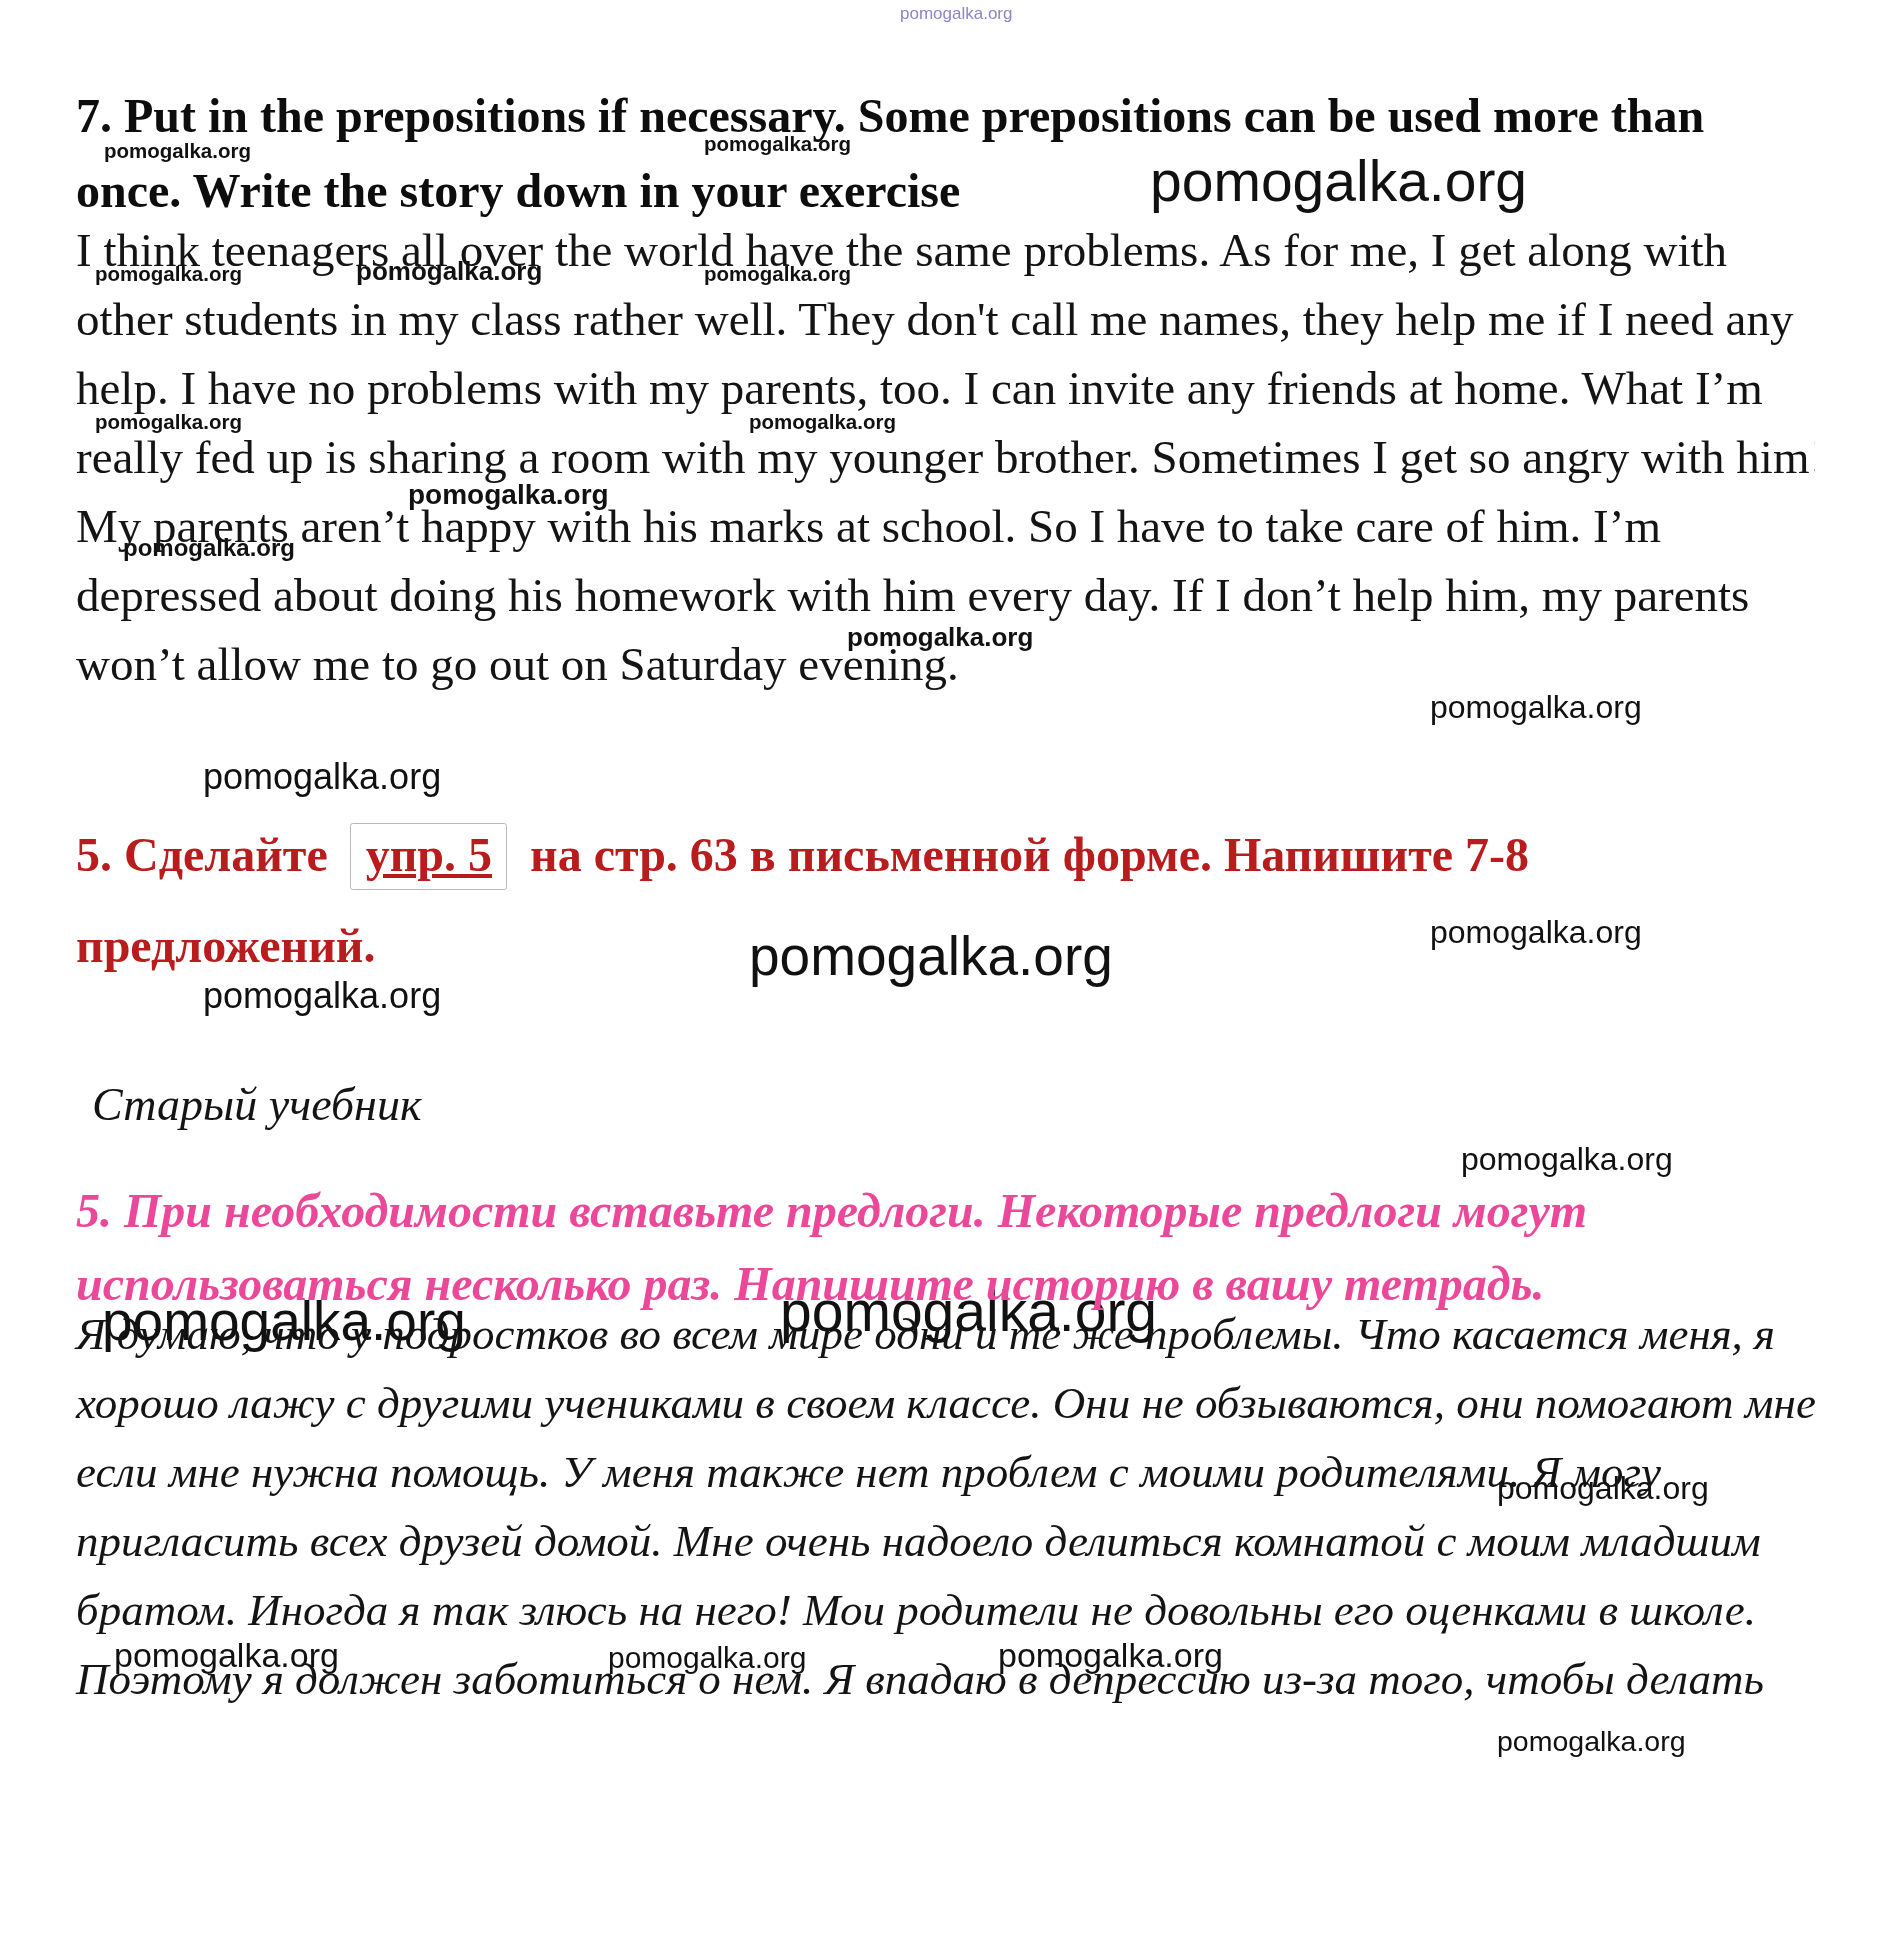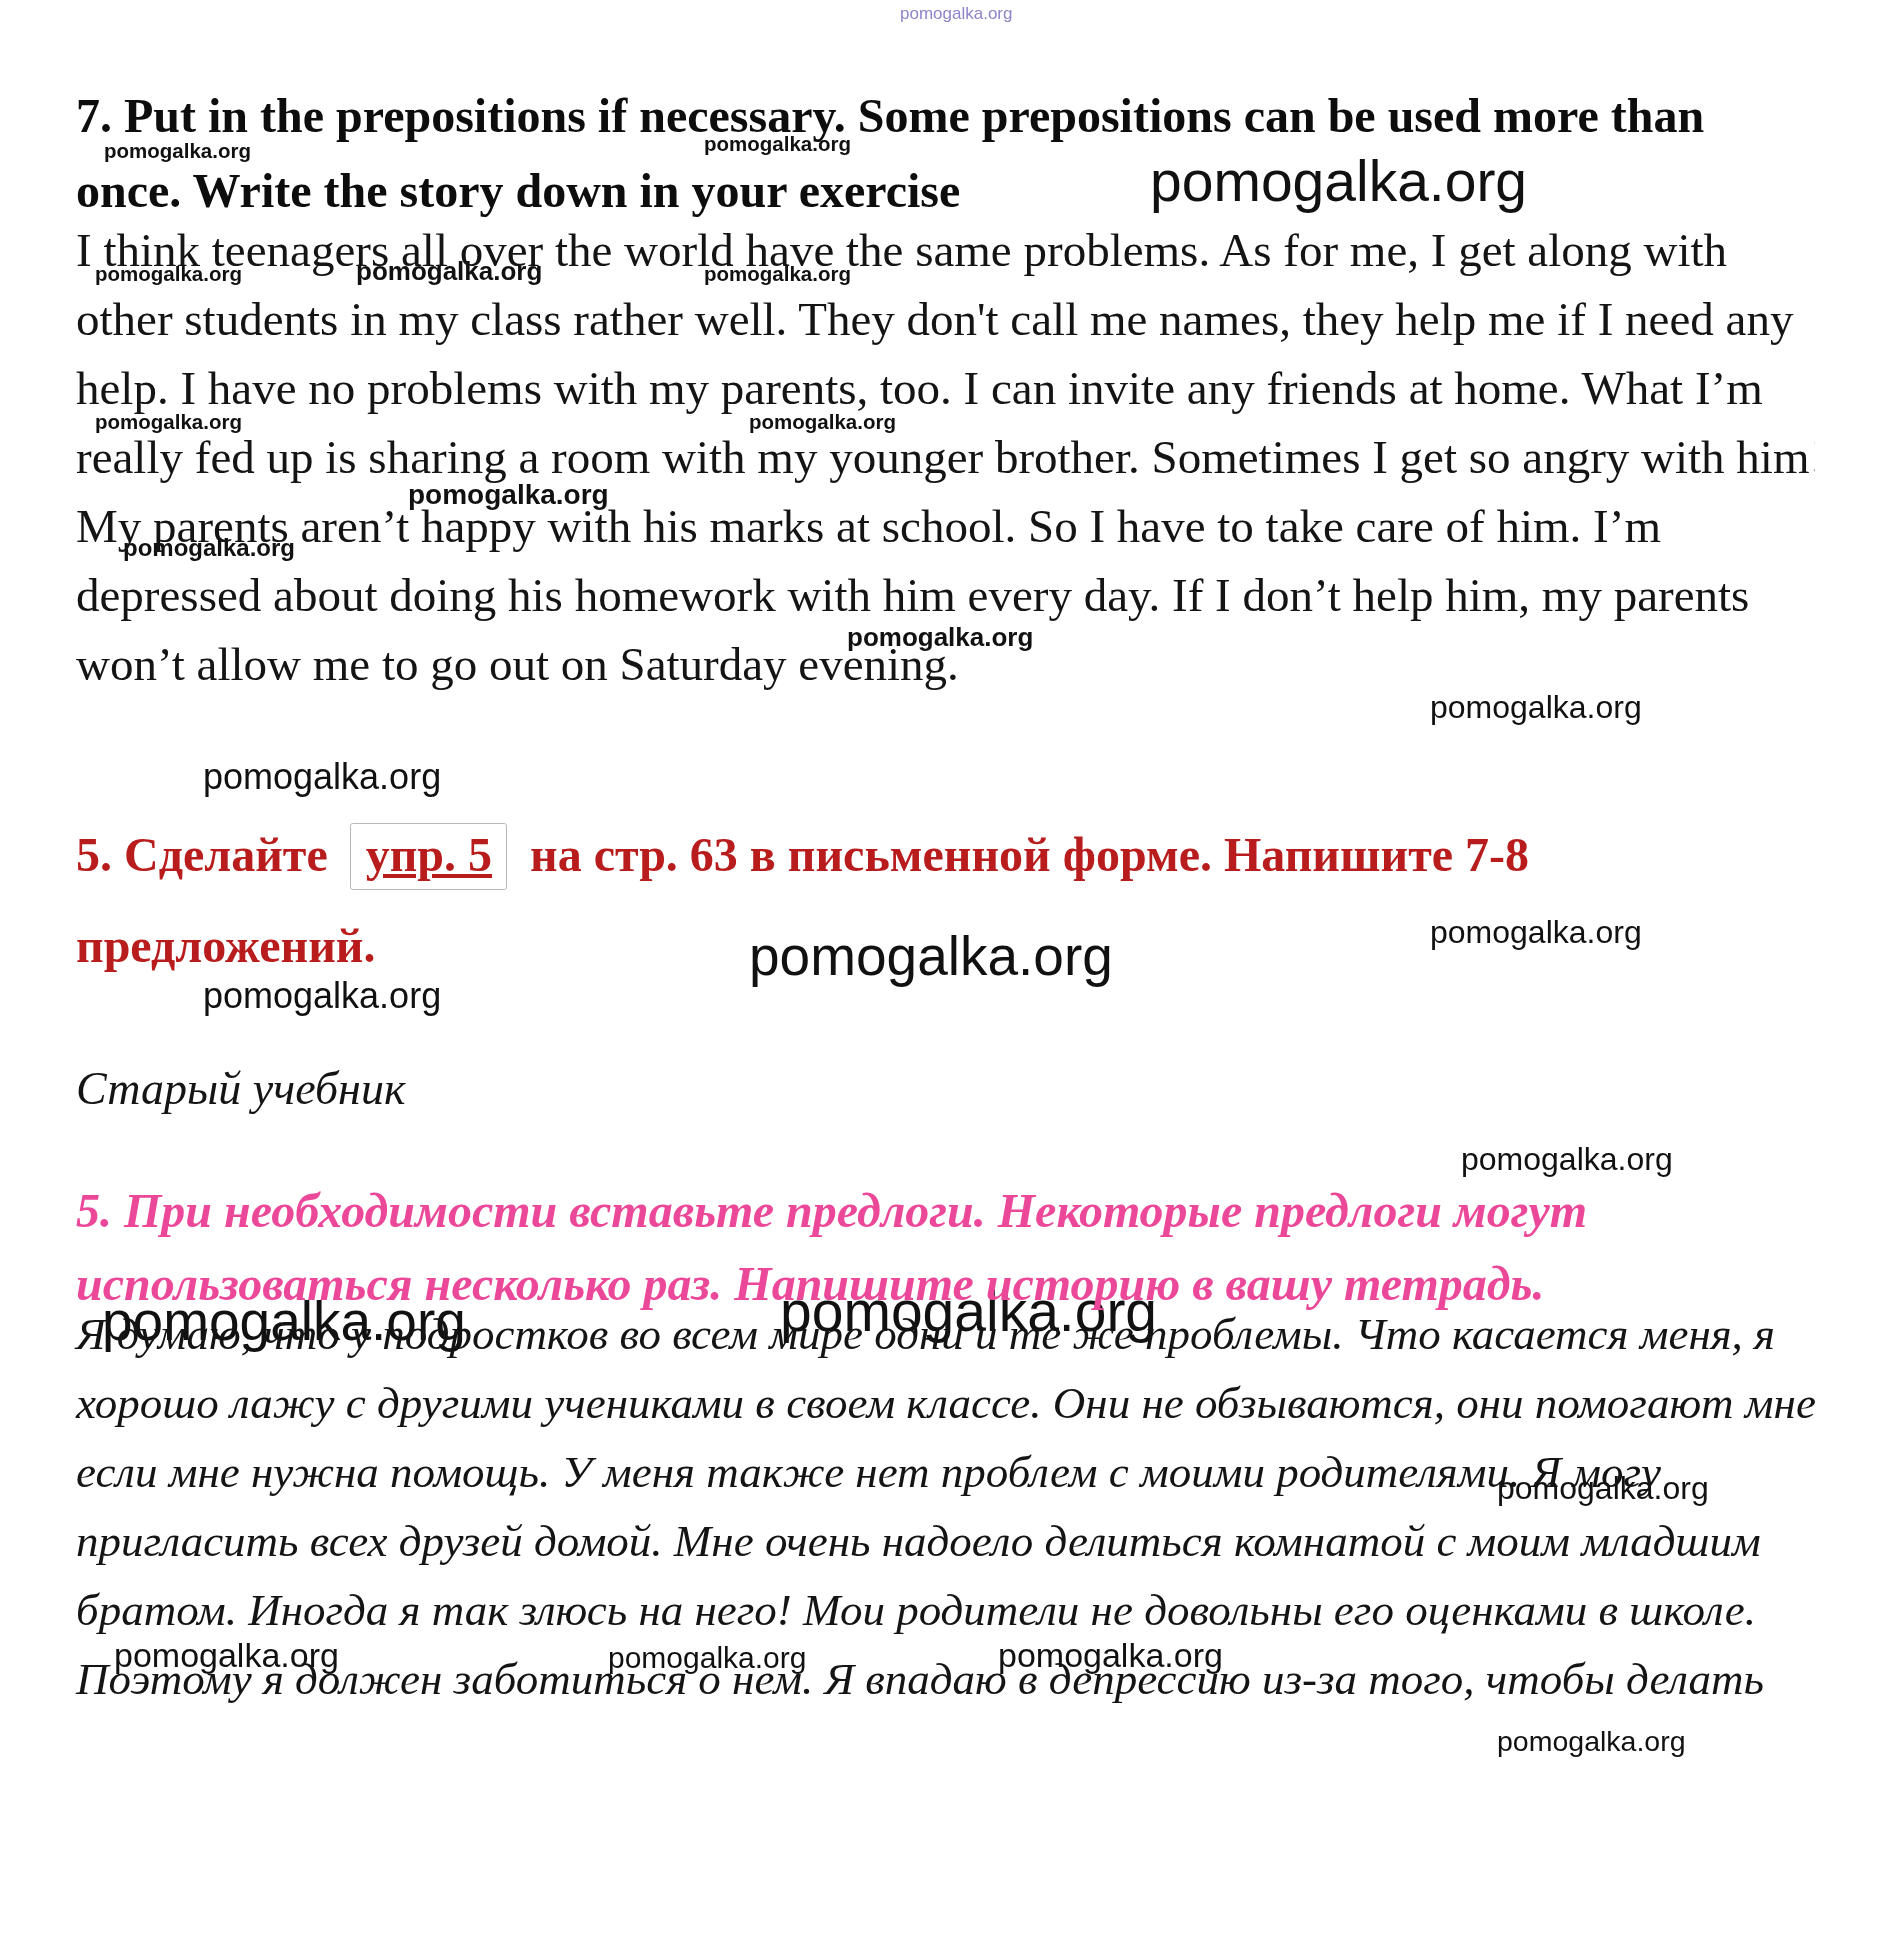--- a/index.html
+++ b/index.html
@@ -67,21 +67,21 @@
     margin: 0 10.7px;
     line-height: 1.2;
     vertical-align: baseline;
   }
   .link-text { text-decoration: underline; }
 
   
   .old-label {
     position: absolute;
     left: 76px; top: 1062px;
-    margin: 0;
+    margin: 16px;
     font-size: 46px;
     font-style: italic;
     font-weight: 400;
     color: #141414;
   }
 
   
   .ru-heading {
     position: absolute;
     left: 76px; top: 1174px;

